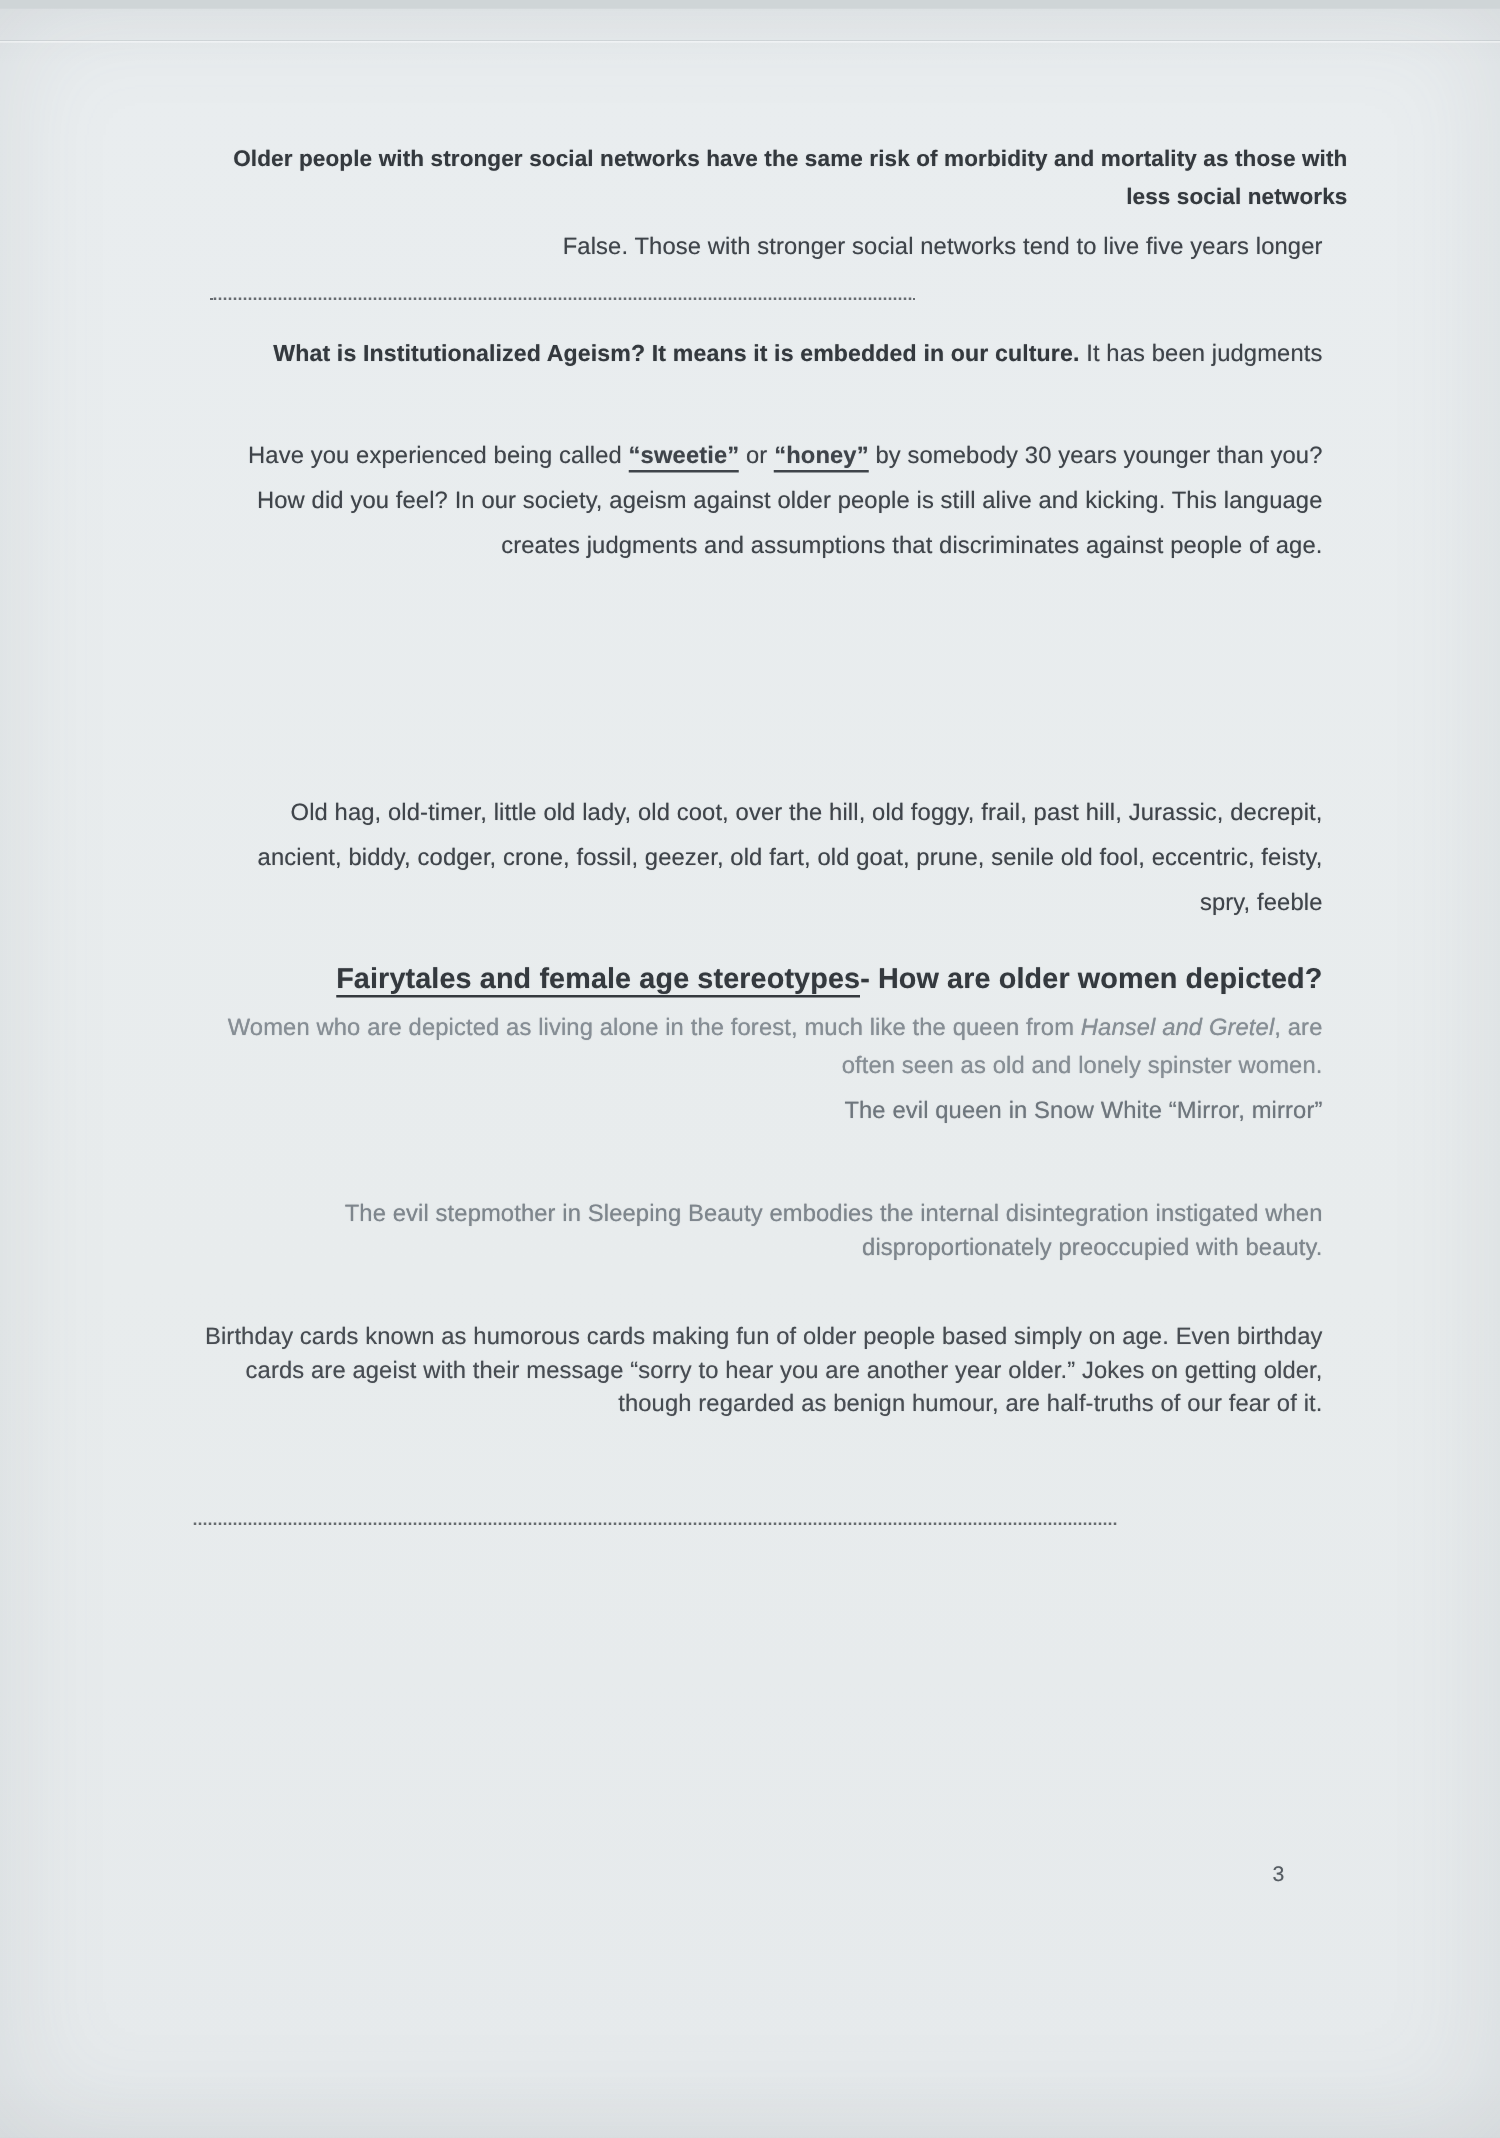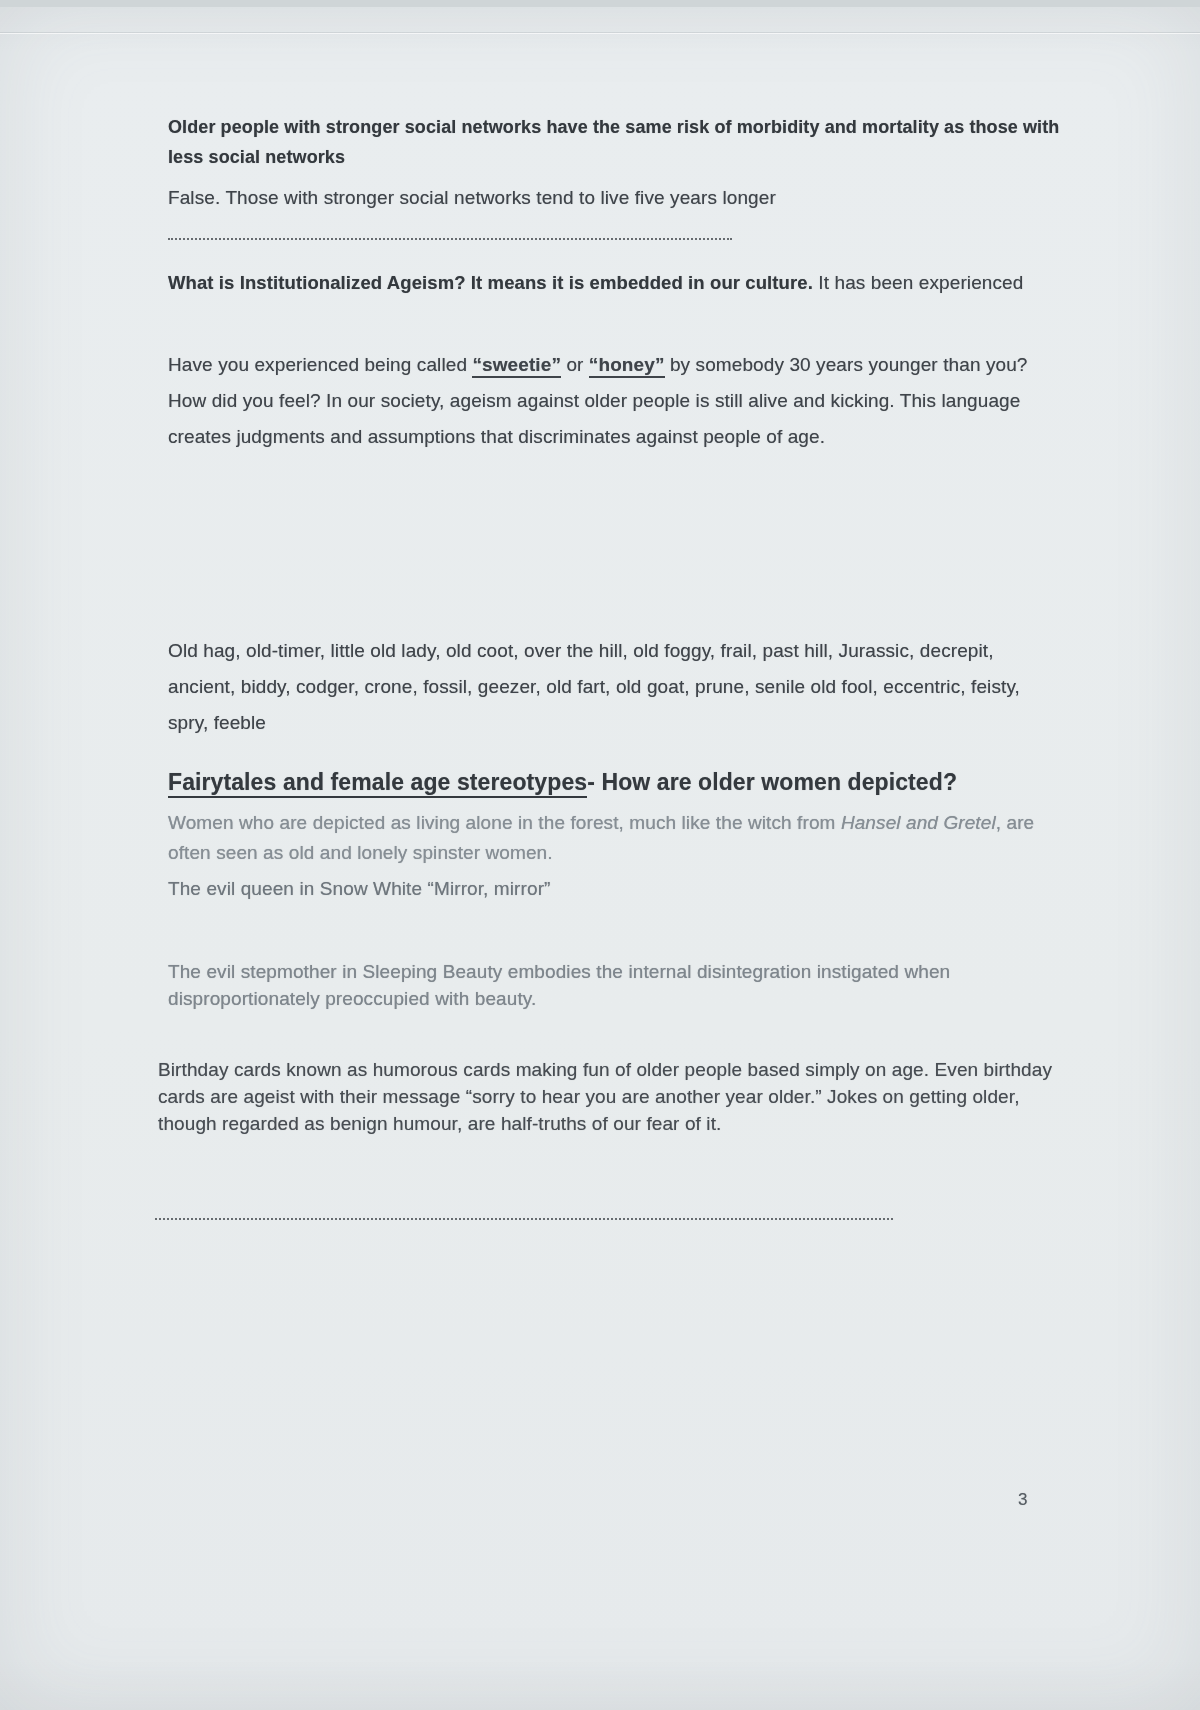--- a/index.html
+++ b/index.html
@@ -10,20 +10,21 @@
     font-family: "Liberation Sans", sans-serif;
     -webkit-font-smoothing: antialiased;
   }
   .scan-page {
     position: relative;
     width: 1200px;
     height: 1710px;
     background: linear-gradient(180deg, #e4e8ea 0%, #e9edef 3%, #e8eced 60%, #e6eaec 97%, #e2e6e8 100%);
     box-shadow: inset 0 0 90px rgba(110,120,126,0.14);
     overflow: hidden;
+    text-align: right;
   }
   .scan-top-strip {
     position: absolute; top: 0; left: 0;
     width: 100%; height: 7px;
     background: #cfd5d7;
   }
   .scan-paper-edge {
     position: absolute; top: 33px; left: 0;
     width: 100%; height: 0;
     border-top: 1px solid rgba(255,255,255,0.65);
@@ -71,36 +72,36 @@
   <div class="scan-top-strip"></div>
   <div class="scan-paper-edge"></div>
 
   <div class="blk bold-head" style="top:112px; width:910px; font-size:18px;">Older people with stronger social networks have the same risk of morbidity and mortality as those with less social networks</div>
 
   <div class="blk" style="top:183px;">False. Those with stronger social networks tend to live five years longer</div>
 
   <div class="sep" style="top:238px; left:168px; width:564px;"></div>
 
   <div class="blk" style="top:268px;">
-    <span class="bold-head">What is Institutionalized Ageism? It means it is embedded in our culture.</span><span class="semi"> It has been experienced</span>
+    <span class="bold-head">What is Institutionalized Ageism? It means it is embedded in our culture.</span><span class="semi"> It has been judgments</span>
   </div>
 
   <div class="blk" style="top:347px; line-height:36px;">
     <span>Have you experienced being called </span><span class="u2">“sweetie”</span><span> or </span><span class="u2">“honey”</span><span> by somebody 30 years younger than you? How did you feel? In our society, ageism against older people is still alive and kicking. This language creates judgments and assumptions that discriminates against people of age.</span>
   </div>
 
 
   <div class="blk" style="top:633px; line-height:36px;">Old hag, old-timer, little old lady, old coot, over the hill, old foggy, frail, past hill, Jurassic, decrepit, ancient, biddy, codger, crone, fossil, geezer, old fart, old goat, prune, senile old fool, eccentric, feisty, spry, feeble</div>
 
   <div class="blk bold-head" style="top:767px; font-size:23px;">
     <span class="u2">Fairytales and female age stereotypes</span><span>- How are older women depicted?</span>
   </div>
 
   <div class="blk gray-light" style="top:808px;">
-    <span>Women who are depicted as living alone in the forest, much like the witch from </span><span class="ital">Hansel and Gretel</span><span>, are often seen as old and lonely spinster women.</span>
+    <span>Women who are depicted as living alone in the forest, much like the queen from </span><span class="ital">Hansel and Gretel</span><span>, are often seen as old and lonely spinster women.</span>
   </div>
 
   <div class="blk gray-mid" style="top:874px;">The evil queen in Snow White “Mirror, mirror”</div>
 
 
   <div class="blk gray-soft" style="top:958px; line-height:27px;">The evil stepmother in Sleeping Beauty embodies the internal disintegration instigated when disproportionately preoccupied with beauty.</div>
 
   <div class="blk dark-body" style="top:1056px; left:158px; line-height:27px; width:900px;">Birthday cards known as humorous cards making fun of older people based simply on age. Even birthday cards are ageist with their message “sorry to hear you are another year older.” Jokes on getting older, though regarded as benign humour, are half-truths of our fear of it.</div>
 
 

